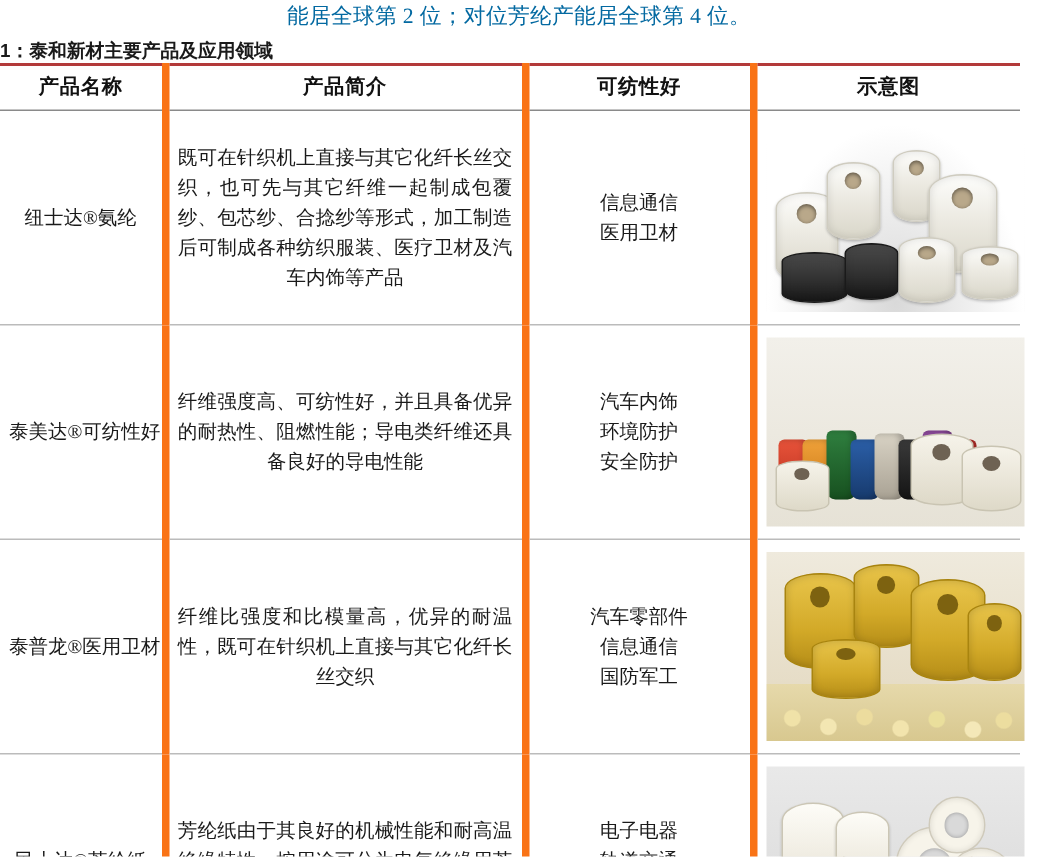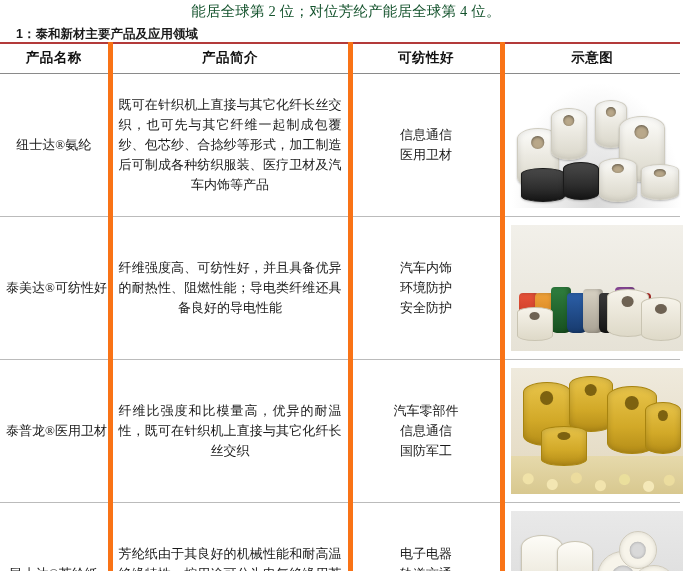--- a/index.html
+++ b/index.html
@@ -21,26 +21,26 @@
   }
   .intro-line {
     position: absolute;
     left: 0;
     top: 0;
     width: 692px;
     text-align: center;
     font-size: 14.5px;
     line-height: 22px;
     letter-spacing: 0.2px;
-    color: #14532d;
+    color: #0369a1;
     white-space: nowrap;
   }
   .caption {
     position: absolute;
-    left: 16px;
+    left: 0;
     top: 26px;
     font-size: 12.5px;
     font-weight: bold;
     color: #1a1a1a;
     font-family: "Liberation Sans", "DejaVu Sans", sans-serif;
     white-space: nowrap;
   }
   table.product-table {
     position: absolute;
     left: 0;

